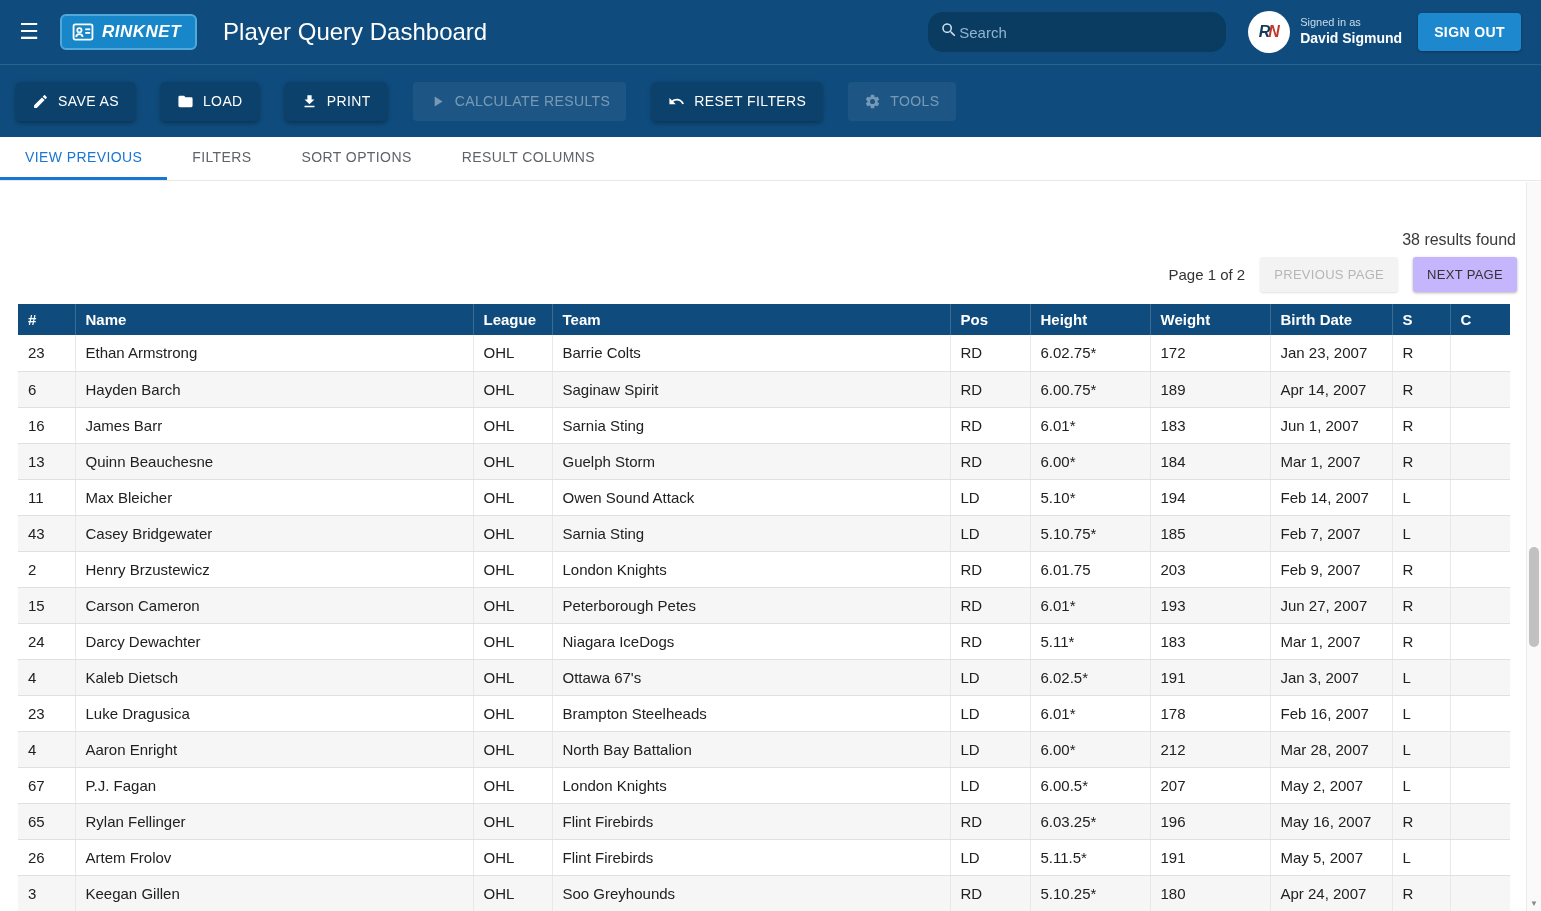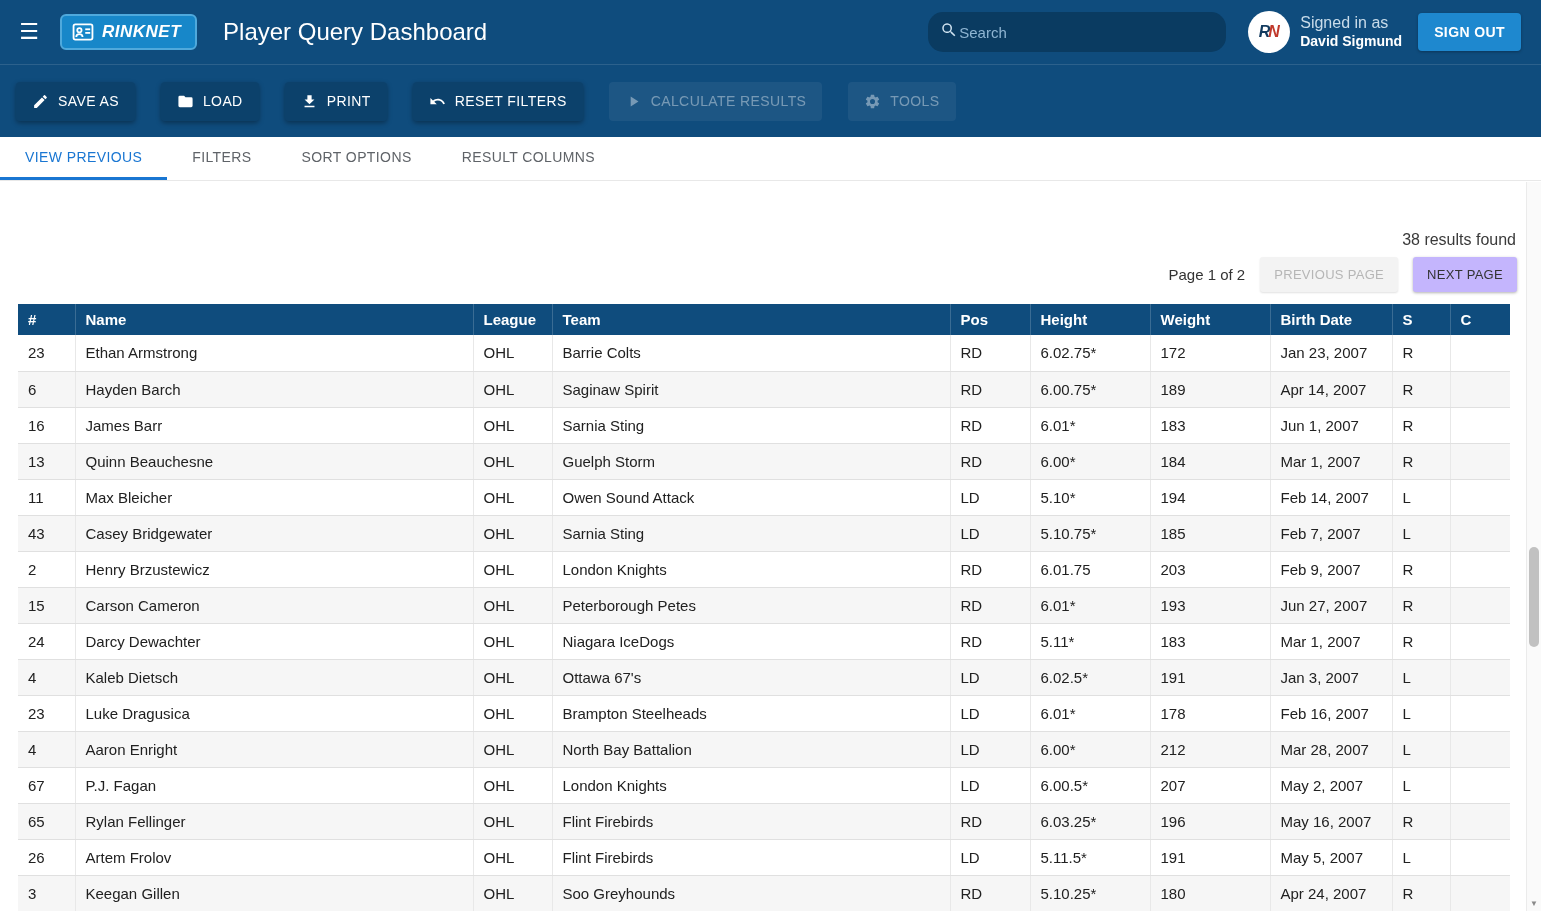--- a/index.html
+++ b/index.html
@@ -23,21 +23,21 @@
   .search-box svg { flex:0 0 auto; }
   .search-input { background:transparent; border:none; outline:none; color:#dce9f4;
                   font-size:15px; width:100%; font-family:"Liberation Sans",sans-serif; }
   .search-input::placeholder { color:#8fb5d2; }
   .account { display:flex; align-items:center; gap:10px; margin-left:22px; }
   .avatar { width:42px; height:42px; border-radius:50%; background:#fff;
             display:flex; align-items:center; justify-content:center; cursor:pointer; }
   .avatar .r { color:#123a5e; font-weight:800; font-style:italic; font-size:16px; }
   .avatar .n { color:#c0392b; font-weight:800; font-style:italic; font-size:16px; margin-left:-2px; }
   .signed-in { display:flex; flex-direction:column; line-height:1.25; }
-  .signed-in .small { font-size:16px; color:#c9dcea; }
+  .signed-in .small { font-size:11px; color:#c9dcea; }
   .signed-in .name  { font-size:14px; font-weight:700; color:#fff; }
   .signout-btn { margin-left:16px; margin-right:4px; background:#1e88cf; color:#fff;
                  border:none; border-radius:4px; padding:11px 16px; font-size:14px;
                  font-weight:700; letter-spacing:0.4px; cursor:pointer;
                  font-family:"Liberation Sans",sans-serif; box-shadow:0 1px 3px rgba(0,0,0,0.3); }
 
   
   .toolbar { height:73px; background:#0f4c7d; border-top:1px solid rgba(255,255,255,0.12);
              display:flex; align-items:center; padding:0 16px; gap:26px; }
   .tb-btn { display:inline-flex; align-items:center; gap:9px; border:none; cursor:pointer;
@@ -156,36 +156,36 @@
 
   <button class="tb-btn">
     <span>
       <svg viewBox="0 0 24 24" width="17" height="17" fill="#fff">
           <path d="M5 20h14v-2H5v2zM19 9h-4V3H9v6H5l7 7 7-7z"></path>
         </svg>
     </span>
     <span>PRINT</span>
   </button>
 
+  <button class="tb-btn disabled">
+    <span>
+      <svg viewBox="0 0 24 24" width="17" height="17" fill="#fff">
+          <path d="M8 5v14l11-7z"></path>
+        </svg>
+    </span>
+    <span>CALCULATE RESULTS</span>
+  </button>
+
   <button class="tb-btn">
     <span>
       <svg viewBox="0 0 24 24" width="17" height="17" fill="#fff">
           <path d="M12.5 8c-2.65 0-5.05.99-6.9 2.6L2 7v9h9l-3.62-3.62A8.9 8.9 0 0 1 12.5 10.5c3.54 0 6.55 2.31 7.6 5.5l2.37-.78C21.08 11.03 17.15 8 12.5 8z"></path>
         </svg>
     </span>
     <span>RESET FILTERS</span>
-  </button>
-
-  <button class="tb-btn disabled">
-    <span>
-      <svg viewBox="0 0 24 24" width="17" height="17" fill="#fff">
-          <path d="M8 5v14l11-7z"></path>
-        </svg>
-    </span>
-    <span>CALCULATE RESULTS</span>
   </button>
 
   <button class="tb-btn disabled">
     <span>
       <svg viewBox="0 0 24 24" width="17" height="17" fill="#fff">
           <path d="M19.14 12.94c.04-.3.06-.61.06-.94s-.02-.64-.07-.94l2.03-1.58a.49.49 0 0 0 .12-.61l-1.92-3.32a.49.49 0 0 0-.59-.22l-2.39.96c-.5-.38-1.03-.7-1.62-.94l-.36-2.54a.48.48 0 0 0-.48-.41h-3.84c-.24 0-.43.17-.47.41l-.36 2.54c-.59.24-1.13.57-1.62.94l-2.39-.96a.49.49 0 0 0-.59.22L2.74 8.87c-.12.21-.08.47.12.61l2.03 1.58c-.05.3-.09.63-.09.94s.02.64.07.94l-2.03 1.58a.49.49 0 0 0-.12.61l1.92 3.32c.12.22.37.29.59.22l2.39-.96c.5.38 1.03.7 1.62.94l.36 2.54c.05.24.24.41.48.41h3.84c.24 0 .44-.17.47-.41l.36-2.54c.59-.24 1.13-.56 1.62-.94l2.39.96c.22.08.47 0 .59-.22l1.92-3.32a.49.49 0 0 0-.12-.61l-2.01-1.58zM12 15.6A3.6 3.6 0 1 1 12 8.4a3.6 3.6 0 0 1 0 7.2z"></path>
         </svg>
     </span>
     <span>TOOLS</span>
   </button>

